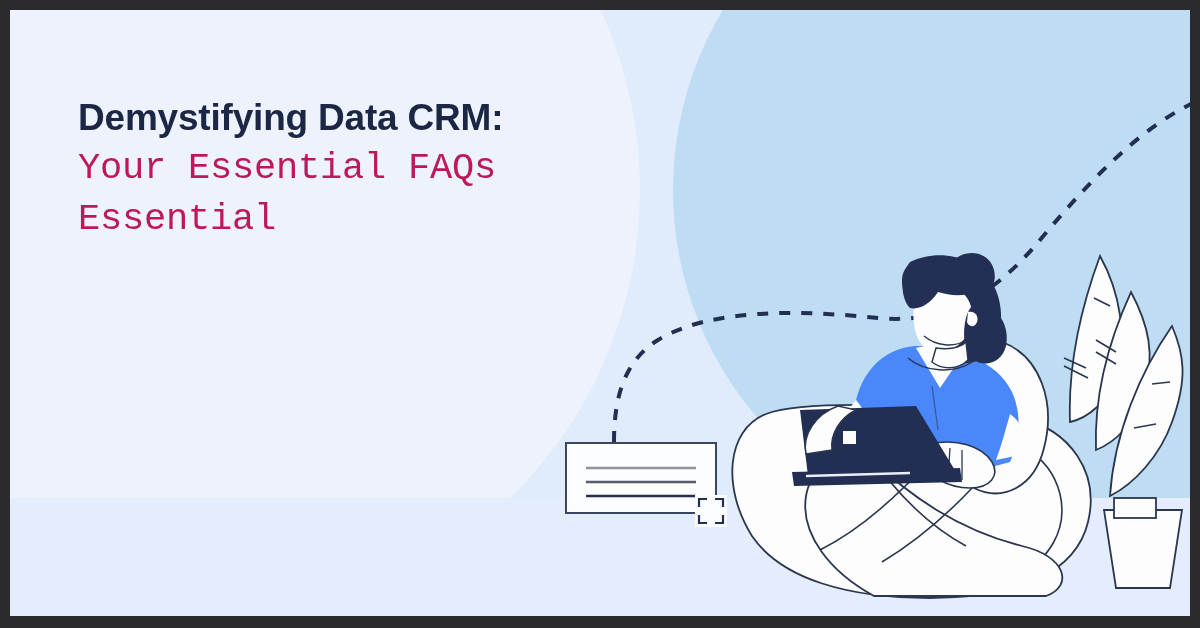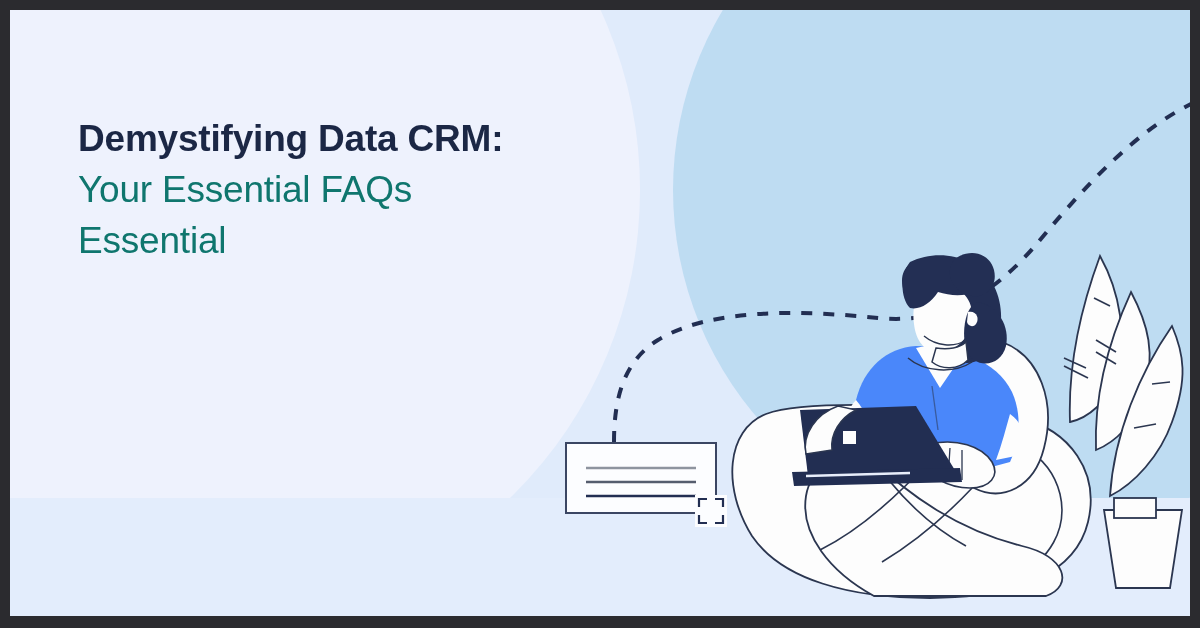--- a/index.html
+++ b/index.html
@@ -60,36 +60,36 @@
     background: #e3edfc;
   }
 
   
   .headline {
     position: absolute;
     left: 68px;
     top: 82px;
     width: 620px;
     z-index: 6;
-    margin-top: 21px;
   }
   .headline .ln {
     display: block;
     font-size: 37px;
     line-height: 51px;
     letter-spacing: -0.2px;
     white-space: nowrap;
   }
   .headline .ln1 {
     font-weight: bold;
     color: #1b2745;
   }
   .headline .ln2, .headline .ln3 {
     font-weight: normal;
-    color: #0f766e;
+    color: #be185d;
+    font-family: Liberation Mono, monospace;
   }
 
   
   .illus {
     position: absolute;
     left: 0;
     top: 0;
     width: 1180px;
     height: 606px;
     z-index: 4;

